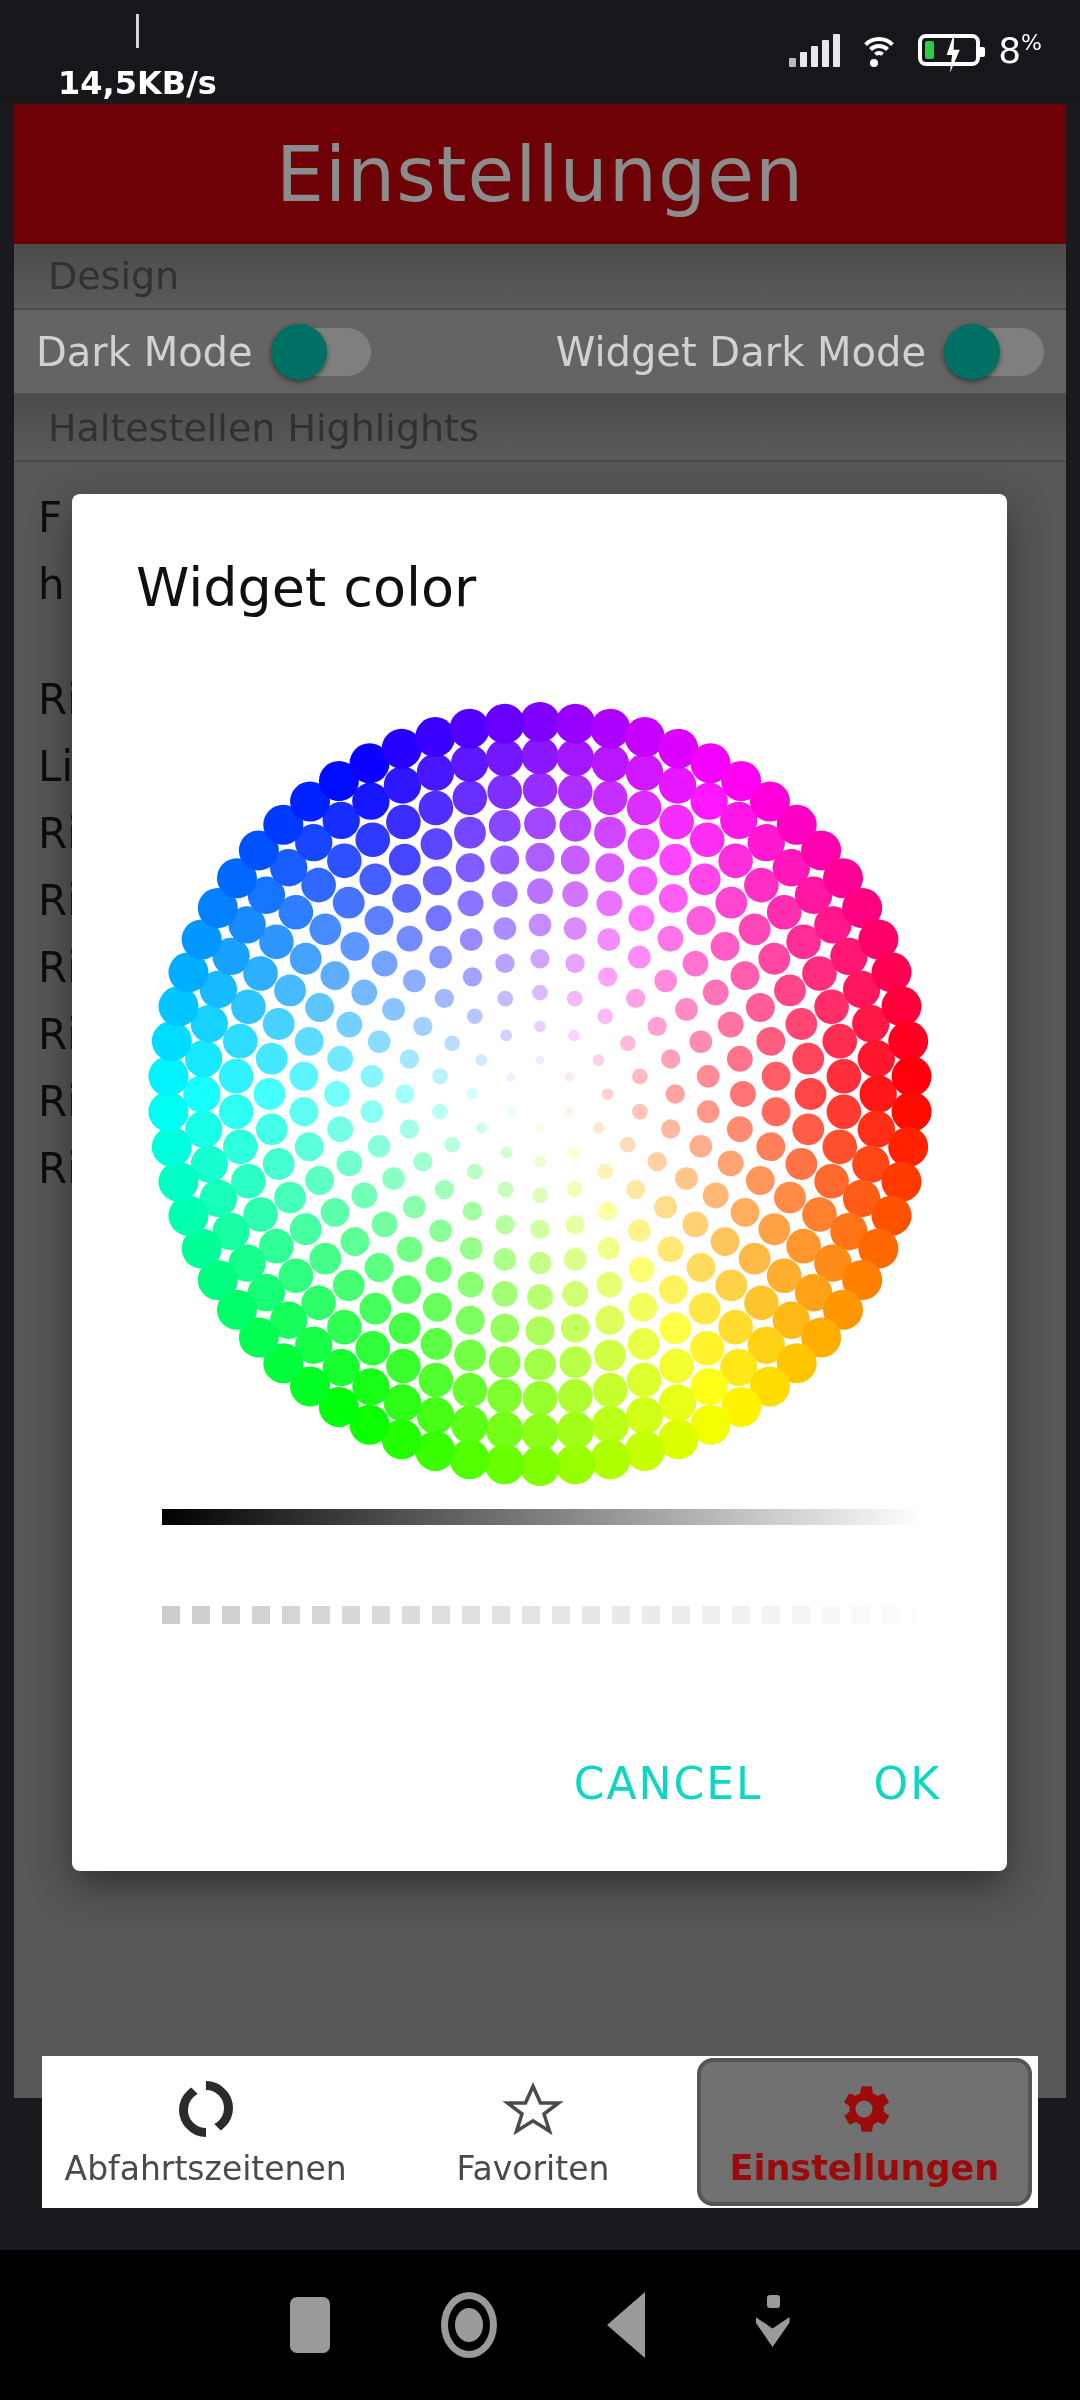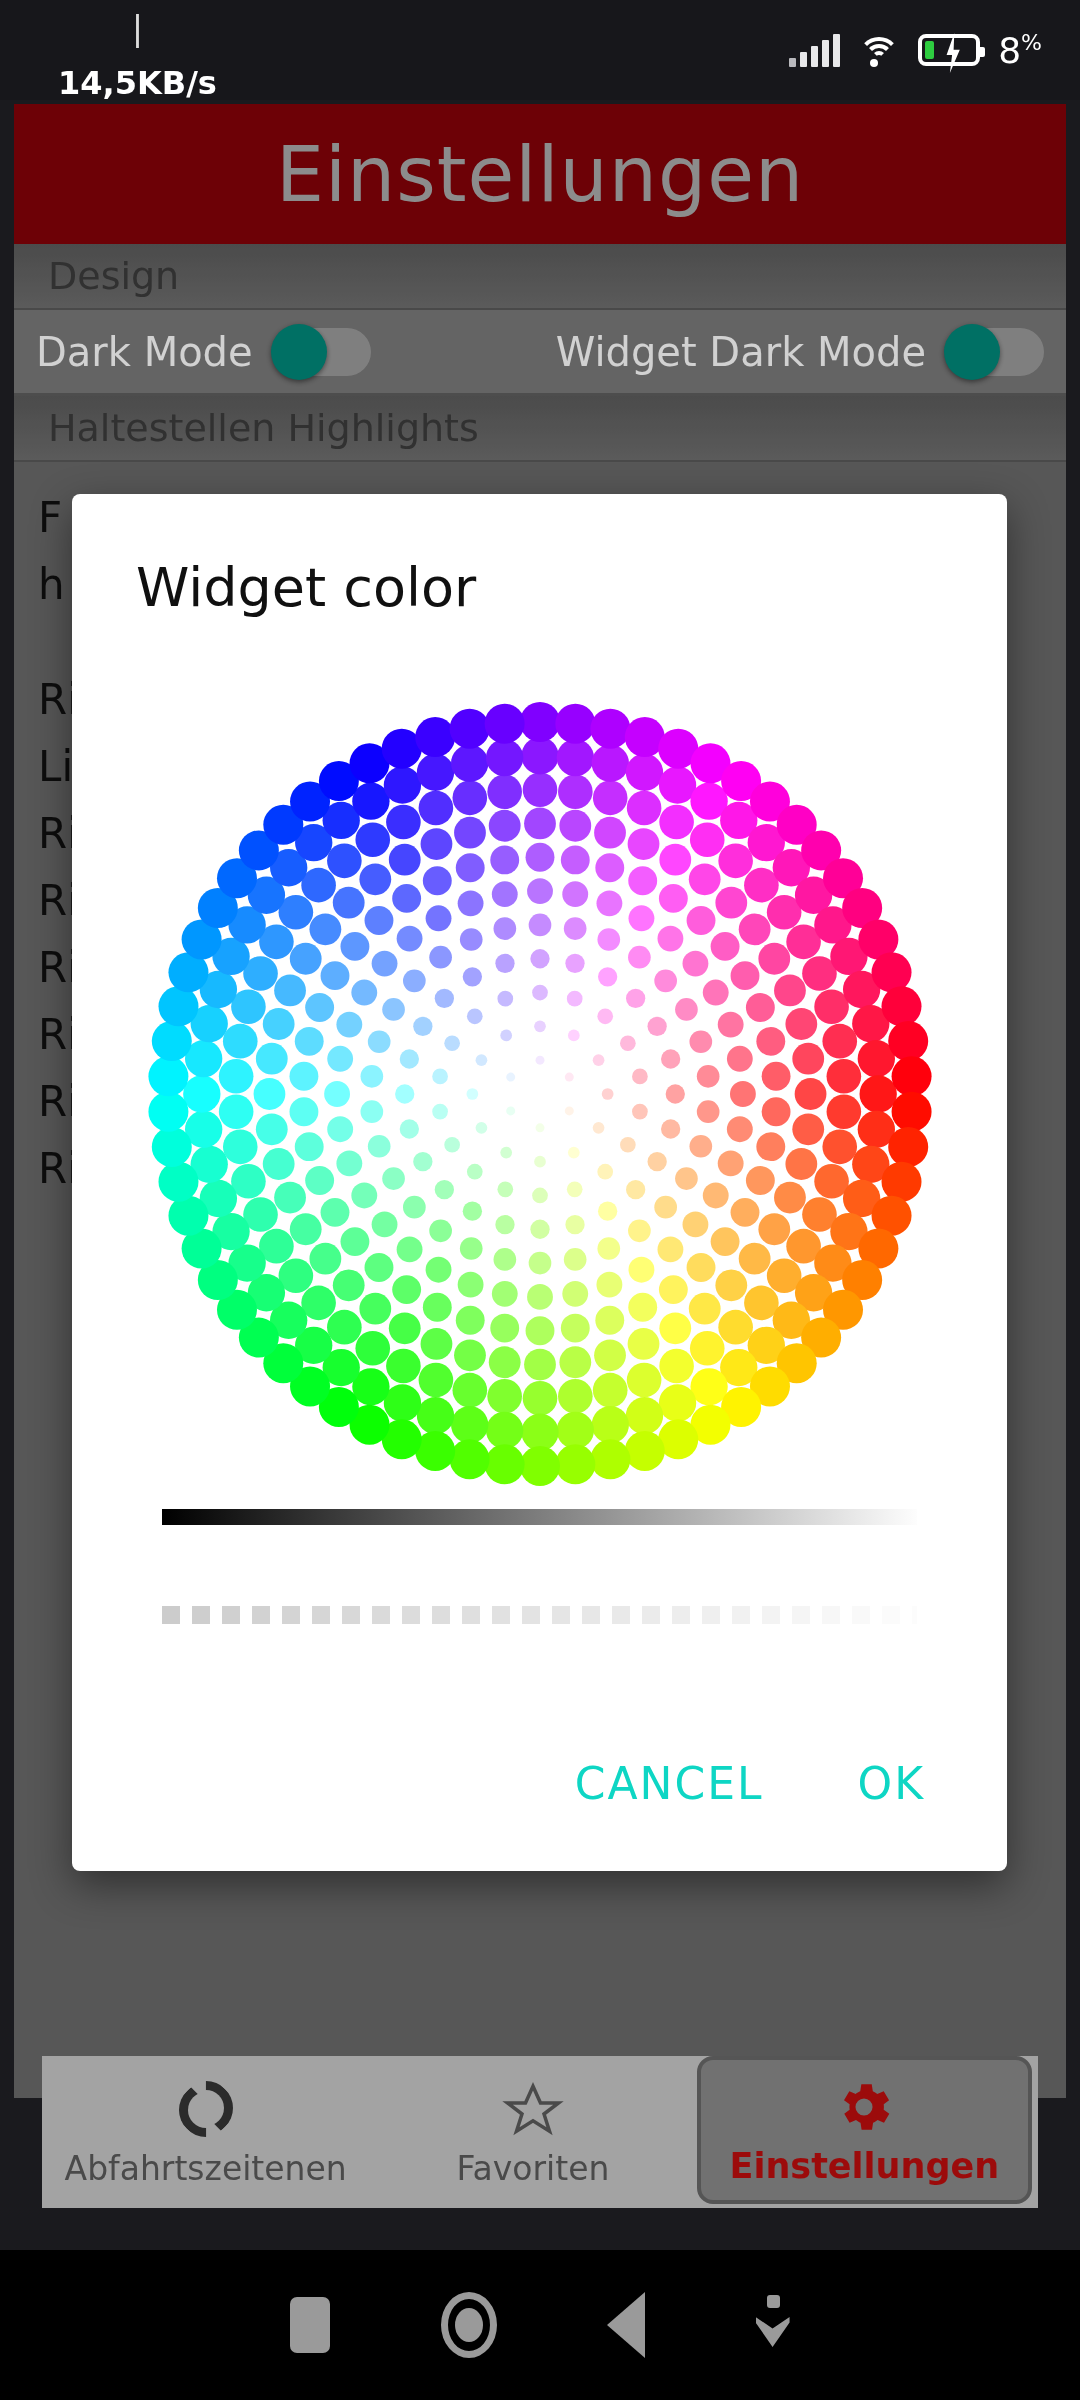--- a/index.html
+++ b/index.html
@@ -108,28 +108,28 @@
            width:790px; height:790px; }
   .wheel svg { display:block; width:790px; height:790px; }
 
   .bar-value { position:absolute; left:90px; top:1015px; width:755px; height:16px;
                background:linear-gradient(to right,#000 0%,#8a8a8a 55%,#fdfdfd 100%); }
 
   .bar-alpha { position:absolute; left:90px; top:1110px; width:755px; height:22px;
                display:flex; align-items:center; gap:12px; overflow:hidden; }
   .bar-alpha i { display:block; width:18px; height:18px; flex:0 0 18px; background:#ccc; }
 
-  .dlg-actions { position:absolute; right:58px; bottom:48px; display:flex;
-                 align-items:center; gap:46px; }
+  .dlg-actions { position:absolute; right:42px; bottom:48px; display:flex;
+                 align-items:center; gap:63px; }
   .dlg-btn { color:#0ed6c4; font-size:44px; letter-spacing:2px; padding:14px 24px;
              background:none; border:none; font-family:"DejaVu Sans", sans-serif; }
 
   
   .tabbar { position:absolute; left:42px; bottom:192px; width:996px; height:152px;
-            background:#a3a3a3; display:flex; align-items:flex-start; }
+            background:#ffffff; display:flex; align-items:center; }
   .tab { flex:1; height:152px; display:flex; flex-direction:column;
          align-items:center; justify-content:center; gap:6px; }
   .tab.sel { background:#717171; border:4px solid #555; border-radius:16px;
              height:148px; margin-right:6px; }
   .tab .ic { height:66px; display:flex; align-items:center; justify-content:center; }
   .tab .lbl { font-size:33px; color:#4a4a4a; }
   .tab.sel .lbl { color:#9c0b0b; font-weight:bold; font-size:35px; }
 
   .refresh-ic { width:54px; height:58px; position:relative; }
   .refresh-ic span { position:absolute; left:0; width:54px; height:54px;

